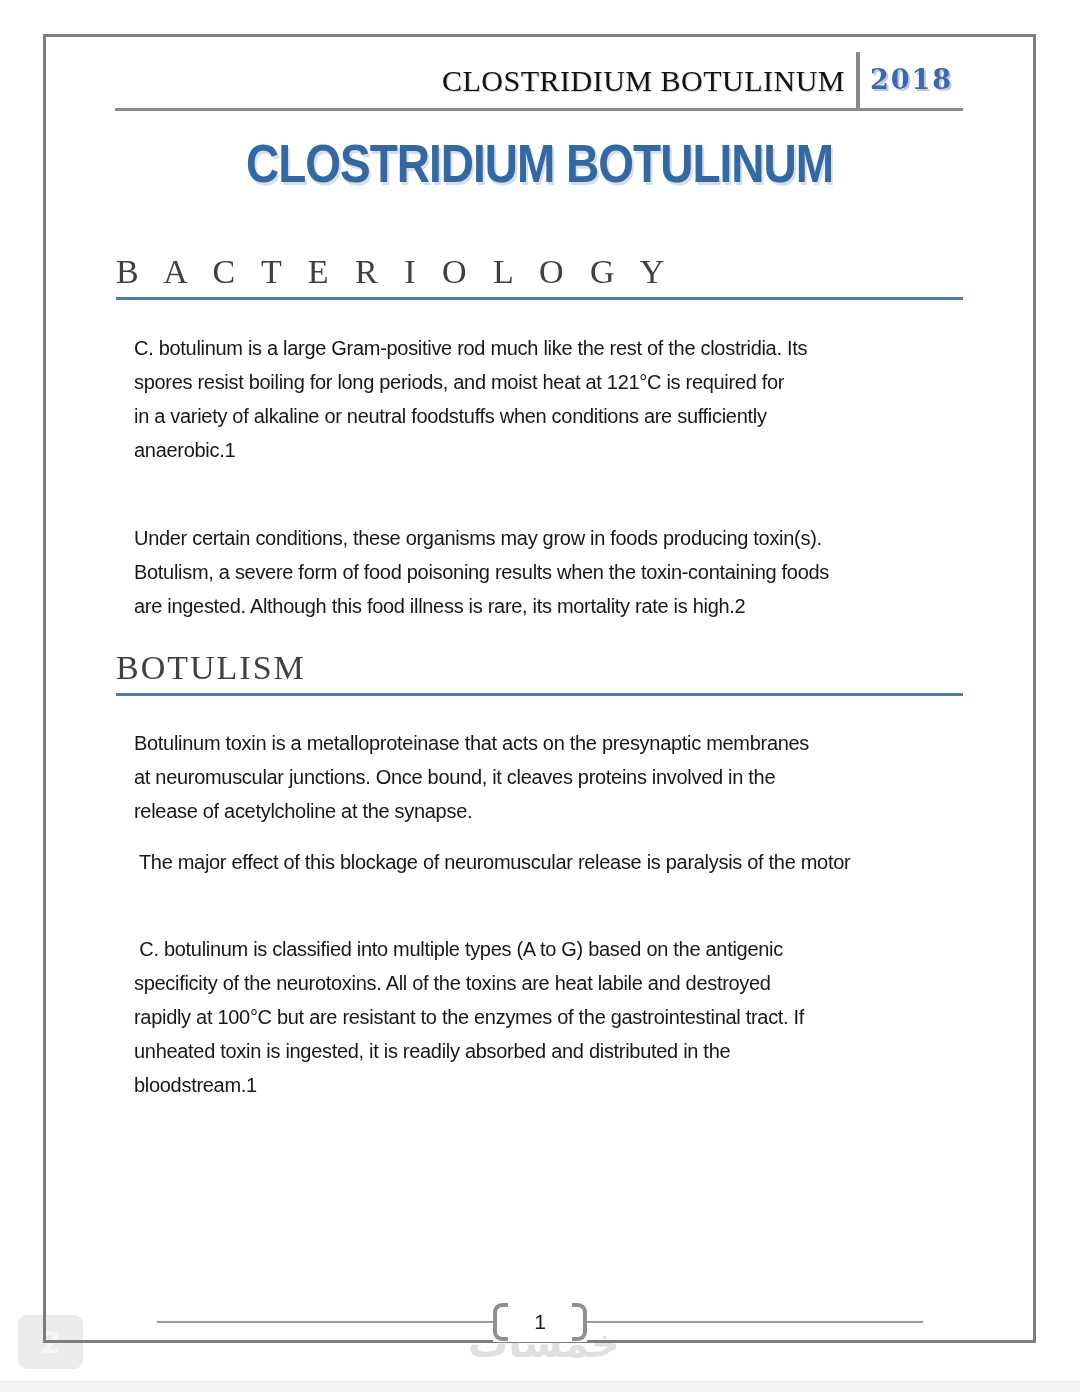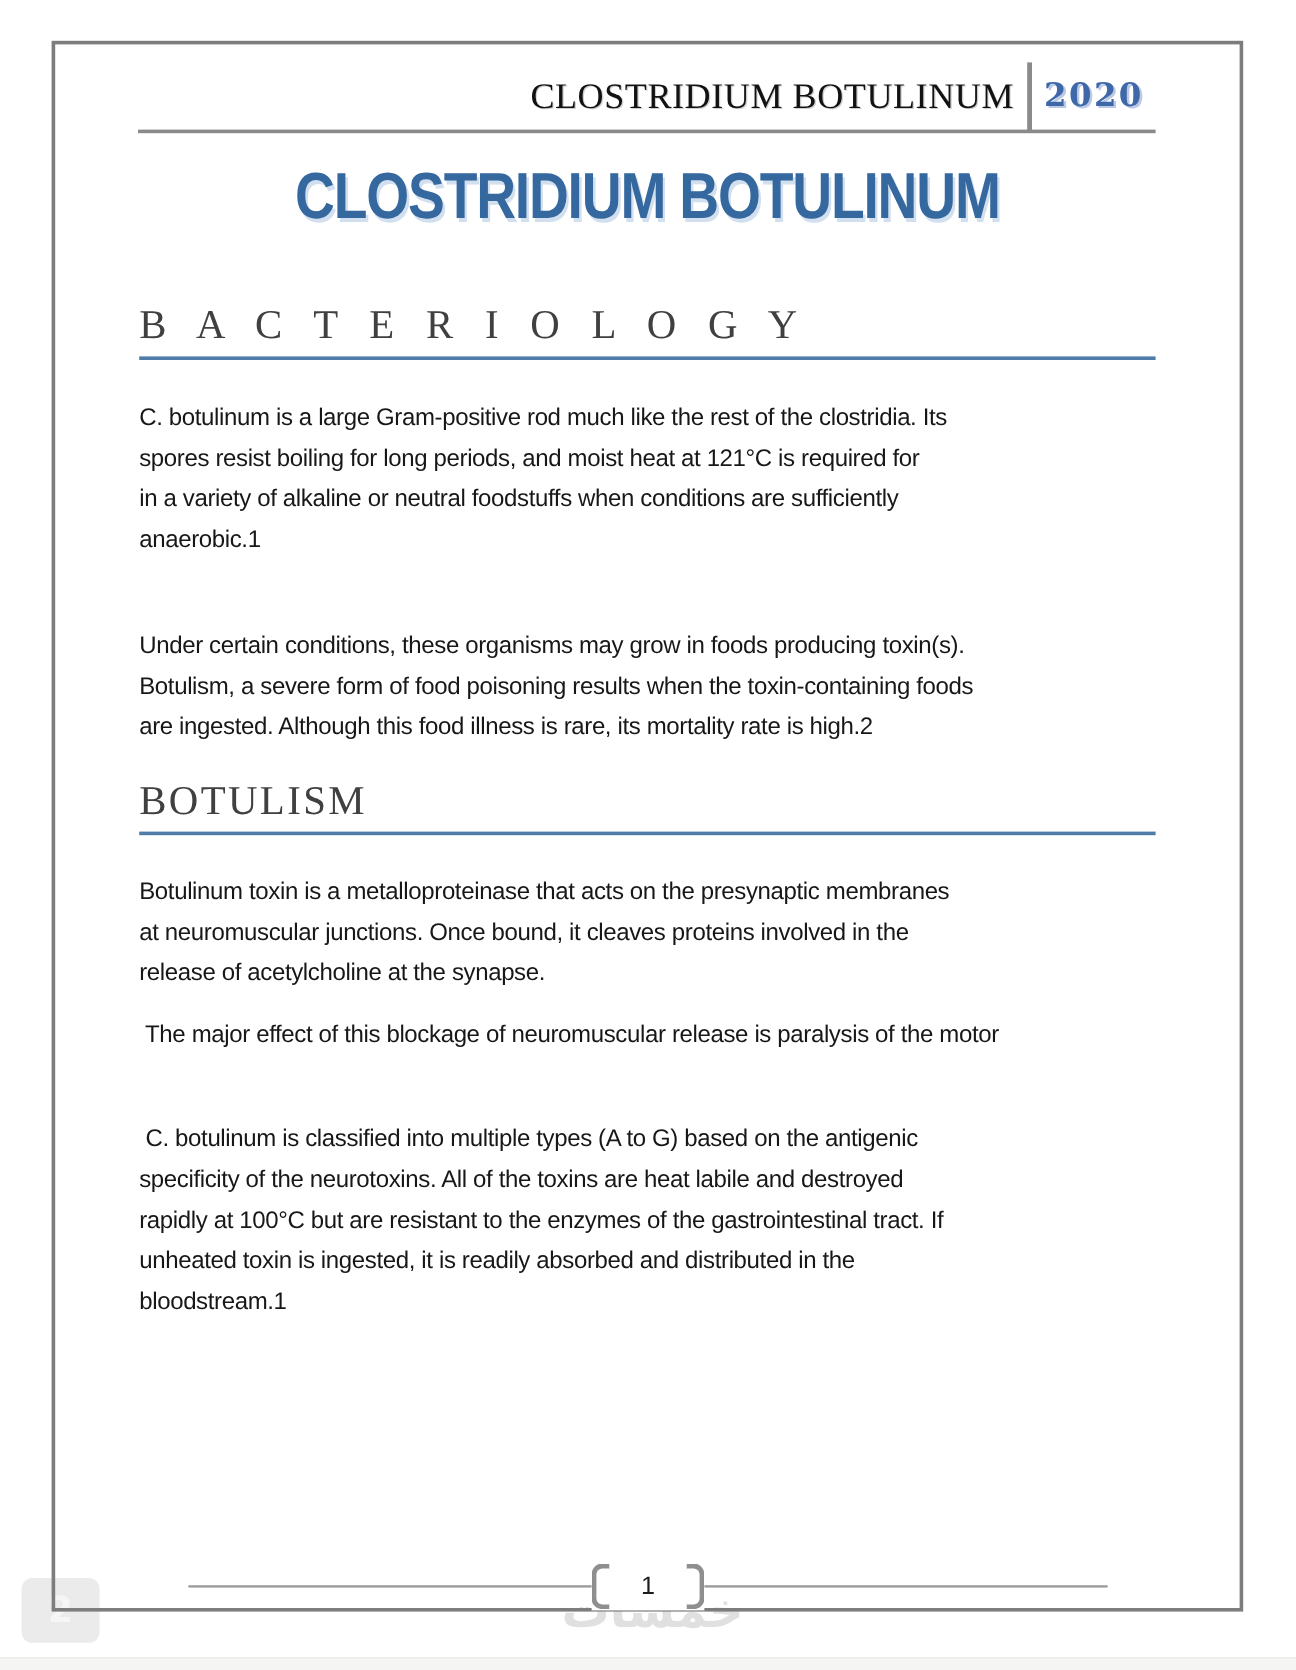--- a/index.html
+++ b/index.html
@@ -31,21 +31,21 @@
                    box-sizing:content-box;border-bottom:3px solid #4f7ca9;
                    font-family:"Liberation Serif",serif;font-size:34px;line-height:44px;
                    color:#404040;white-space:pre;}
   #h-bacteriology{top:250px;letter-spacing:9px;}
   #h-botulism{top:646px;letter-spacing:2px;}
 
   
   .para{position:absolute;left:116px;width:860px;
         font-family:"Liberation Sans",sans-serif;font-size:20px;line-height:34px;
         letter-spacing:-0.3px;color:#171717;}
-  .para .line{white-space:pre;}
+  .para .line{white-space:pre;margin-left:18px;}
   #p1{top:331px;} #p2{top:521px;} #p3{top:726px;} #p4{top:845px;} #p5{top:932px;}
 
   
   .footer-rule{position:absolute;left:157px;top:1321px;width:766px;height:2px;background:#9c9c9c;z-index:2;}
   .pagenum-box{position:absolute;left:493px;top:1301px;width:94px;height:41px;background:#ffffff;
                z-index:3;display:flex;align-items:center;justify-content:space-between;}
   .bracket{width:15px;height:38px;box-sizing:border-box;border:4px solid #8f8f8f;}
   .bracket-left{border-right:none;border-radius:9px 0 0 9px;}
   .bracket-right{border-left:none;border-radius:0 9px 9px 0;}
   .pagenum{font-family:"Liberation Sans",sans-serif;font-size:21px;color:#1c1c1c;}
@@ -61,21 +61,21 @@
   .bottom-strip{position:absolute;left:0;top:1381px;width:1080px;height:11px;
                 background:#f5f5f4;border-top:1px solid #e9e9e9;z-index:4;}
 </style>
 </head>
 <body>
 
 <div class="page-frame"></div>
 
 <div class="header-title">CLOSTRIDIUM BOTULINUM</div>
 <div class="header-vbar"></div>
-<div class="header-year">2020</div>
+<div class="header-year">2018</div>
 <div class="header-rule"></div>
 
 <div class="doc-title">CLOSTRIDIUM BOTULINUM</div>
 
 <div class="section-heading" id="h-bacteriology">B A C T E R I O L O G Y</div>
 
 <div class="para" id="p1">
   <div class="line">C. botulinum is a large Gram-positive rod much like the rest of the clostridia. Its</div>
   <div class="line">spores resist boiling for long periods, and moist heat at 121°C is required for</div>
   <div class="line">in a variety of alkaline or neutral foodstuffs when conditions are sufficiently</div>

